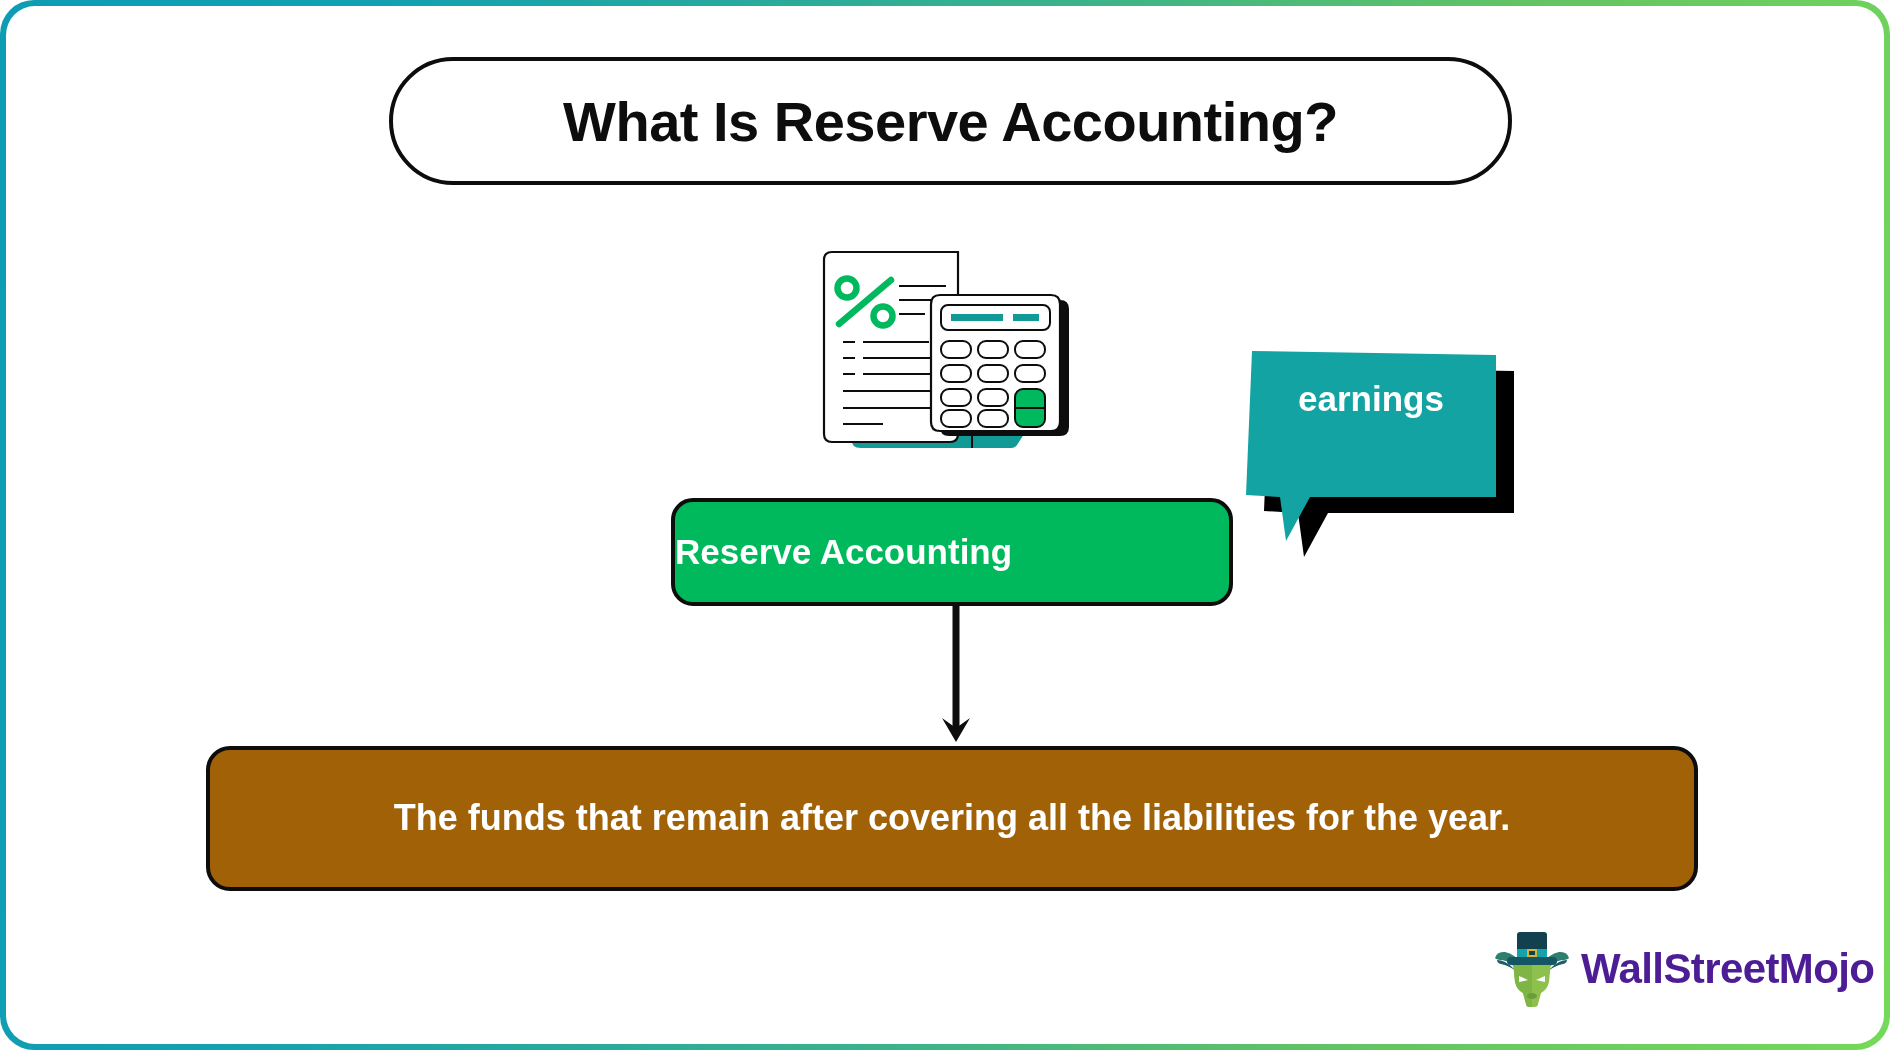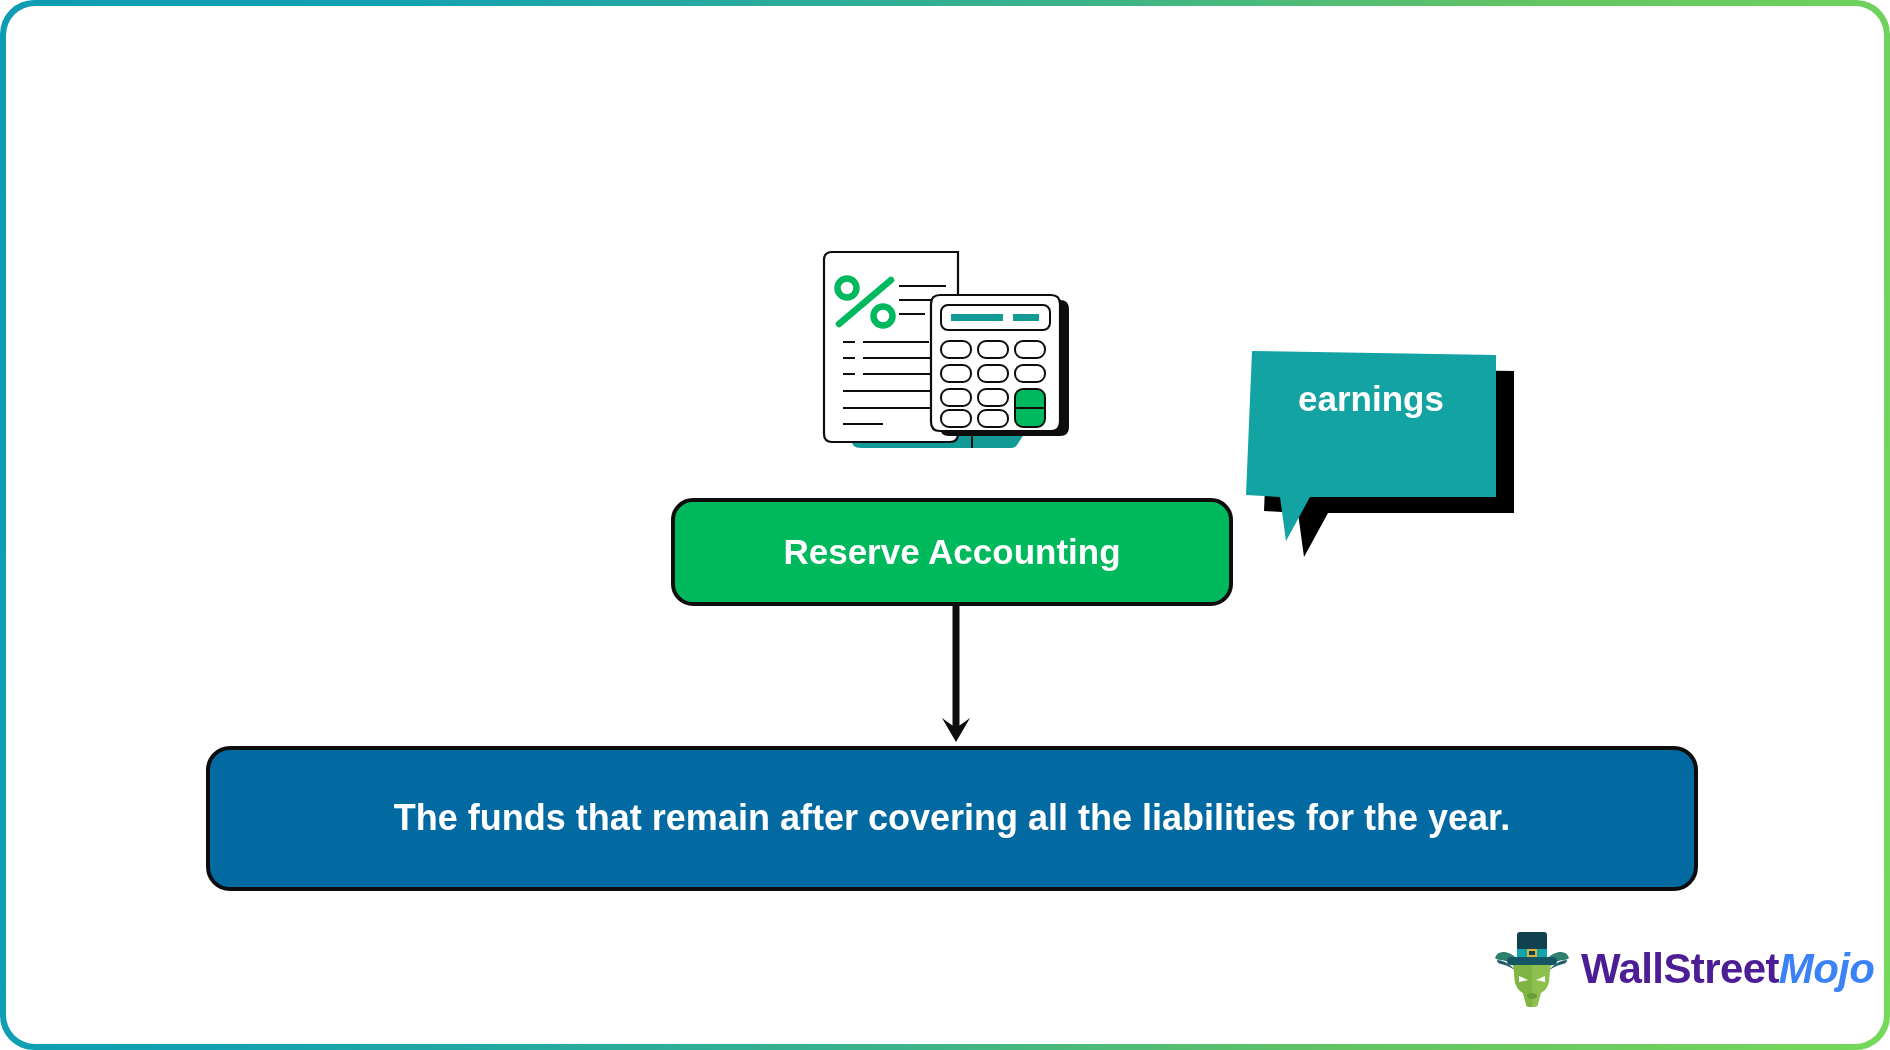--- a/index.html
+++ b/index.html
@@ -108,21 +108,21 @@
     left: 665px;
     top: 492px;
     width: 562px;
     height: 108px;
     box-sizing: border-box;
     background: #00b95c;
     border: 4px solid #0d0d0d;
     border-radius: 22px;
     display: flex;
     align-items: center;
-    justify-content: center;
+    justify-content: flex-start;
   }
   #green-box-text {
     color: #ffffff;
     font-size: 35px;
     font-weight: 700;
     white-space: nowrap;
     font-family: "Liberation Sans", sans-serif;
   }
 
   
@@ -135,21 +135,21 @@
   }
 
   
   #olive-box {
     position: absolute;
     left: 200px;
     top: 740px;
     width: 1492px;
     height: 145px;
     box-sizing: border-box;
-    background: #0369a1;
+    background: #a16207;
     border: 4px solid #0d0d0d;
     border-radius: 24px;
     display: flex;
     flex-direction: column;
     align-items: center;
     justify-content: center;
   }
   .olive-line {
     color: #ffffff;
     font-size: 36px;
@@ -176,28 +176,31 @@
   }
   #logo-wordmark {
     margin-left: 10px;
     font-size: 42px;
     font-weight: 700;
     letter-spacing: -0.6px;
     white-space: nowrap;
     font-family: "Liberation Sans", sans-serif;
   }
   .logo-part-a { color: #4c1d95; }
-  .logo-part-b { color: #3b82f6; font-style: italic; }
+  .logo-part-b { color: #4c1d95; }
 </style>
 </head>
 <body>
 
 <div id="infographic">
   <div id="canvas">
 
+    <div id="title-pill">
+      <span id="title-text">What Is Reserve Accounting?</span>
+    </div>
 
     <div id="illustration">
       <svg width="270" height="210" viewBox="0 0 270 210" xmlns="http://www.w3.org/2000/svg">
 
         <path d="M30 183 L205 183 L196 197 Q194 200 190 200 L40 200 Q30 200 30 190 Z" fill="#119a96"></path>
 
         <path d="M3 12 Q3 4 11 4 L137 4 L137 186 Q137 194 129 194 L11 194 Q3 194 3 186 Z" fill="#ffffff" stroke="#0d0d0d" stroke-width="2.2"></path>
 
         <g fill="none" stroke="#00b85d" stroke-width="6.5" stroke-linecap="round">
           <circle cx="26" cy="40" r="9.5"></circle>

